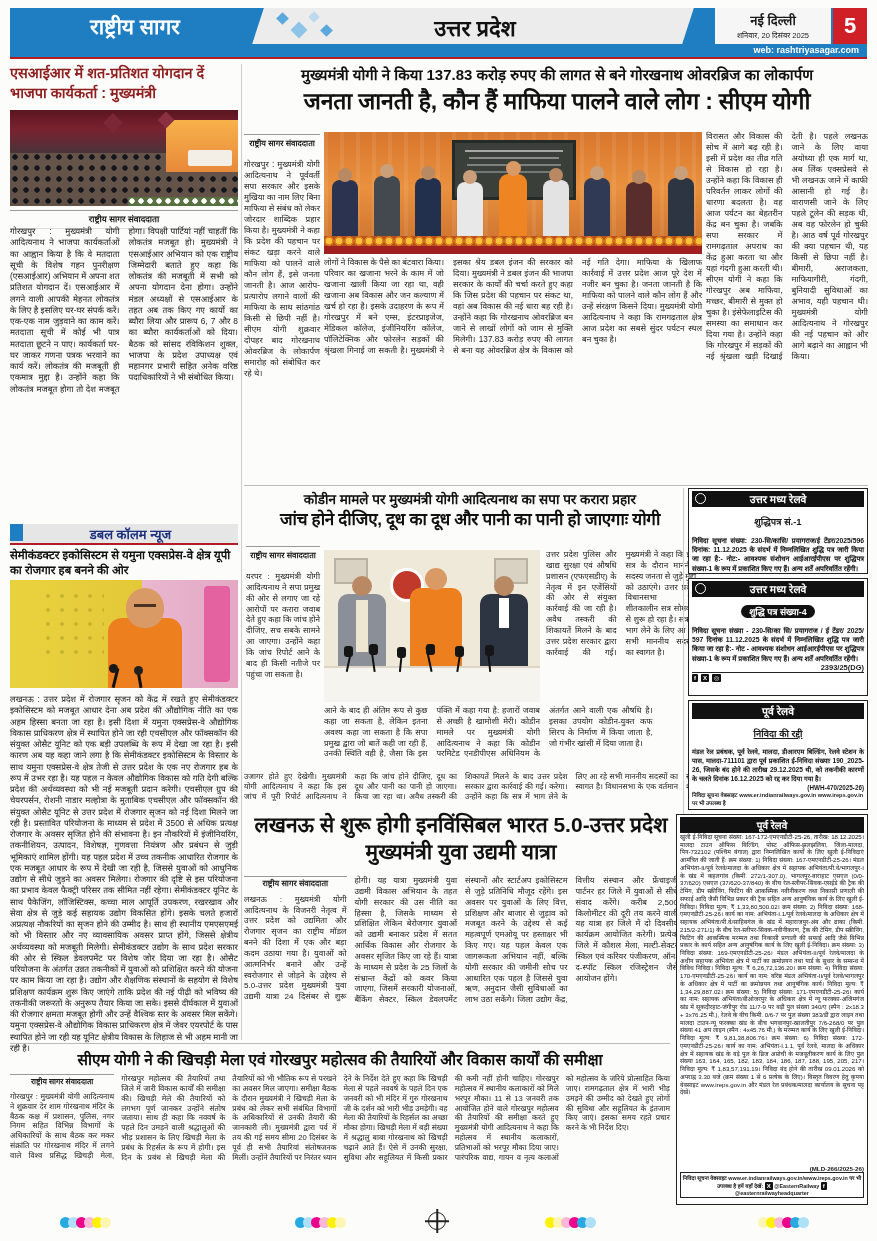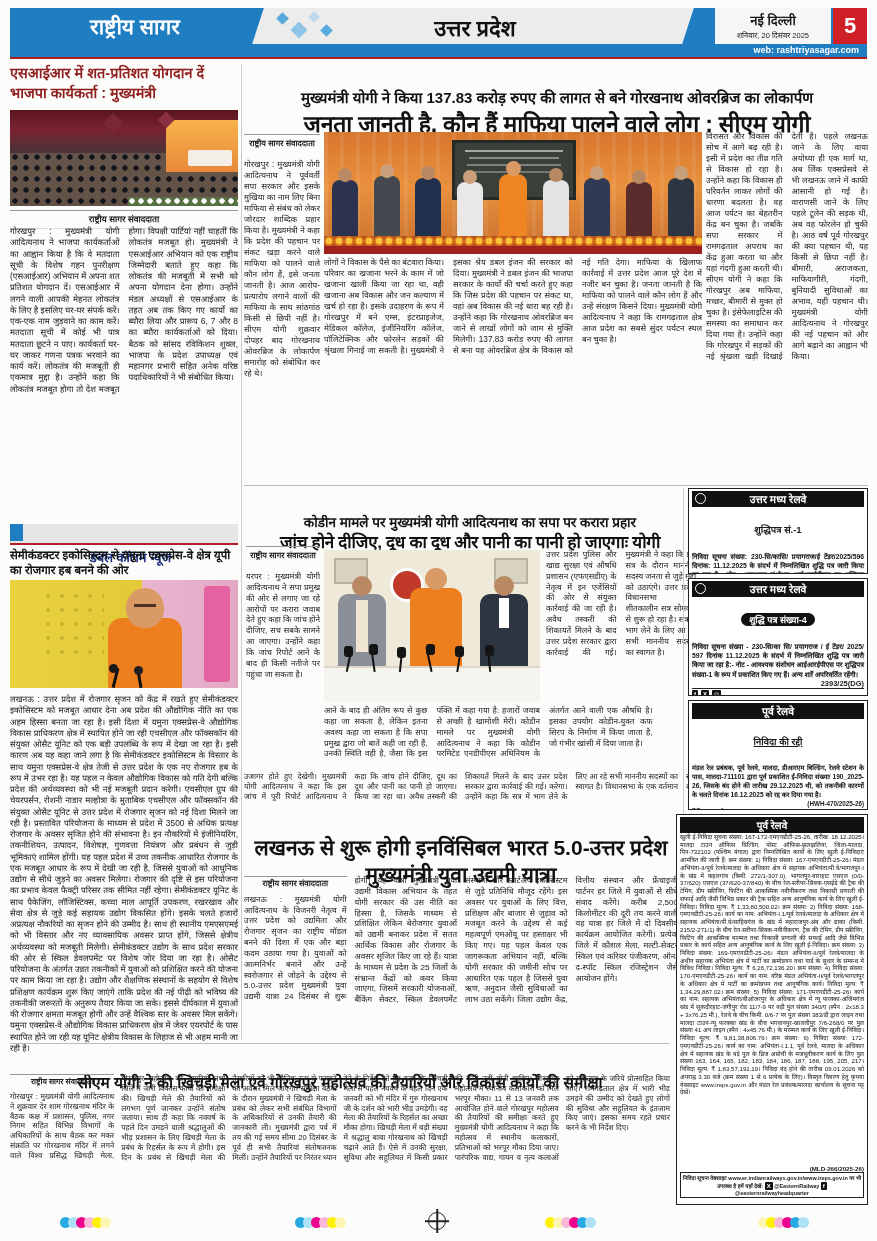--- a/index.html
+++ b/index.html
@@ -3,21 +3,21 @@
 <meta charset="utf-8">
 <style>
   html,body{margin:0;padding:0;background:#888;}
   #page{position:relative;width:877px;height:1241px;background:#fcfcfa;margin:0 auto;
         font-family:"Liberation Sans","DejaVu Sans",sans-serif;color:#1a1a1a;overflow:hidden;}
   .abs{position:absolute;}
   .j{text-align:justify;text-justify:inter-word;}
   .body-txt{font-size:8.4px;line-height:1.34;color:#222;}
   .byline{font-weight:bold;text-align:center;font-size:8.6px;padding:2px 0 3px;}
   .hl{font-weight:bold;color:#111;}
-  .center{text-align:center;margin-top:23px;}
+  .center{text-align:center;}
   .cols2{column-count:2;column-gap:9px;}
   .cols3{column-count:3;column-gap:9px;}
   .cols4{column-count:4;column-gap:8px;}
   .cols6{column-count:6;column-gap:7px;}
   .vline{background:#ccc;width:1px;}
   .hline{background:#bbb;height:1px;}
   
   #mastband{left:10px;top:8px;width:857px;height:36px;background:#1f7dc2;overflow:hidden;}
   #mast-center{left:248px;top:0;width:430px;height:36px;background:#ececec;transform:skewX(-18deg);}
   #paper-name{left:0;top:0;width:250px;height:36px;color:#fff;font-weight:bold;font-size:21px;
@@ -30,21 +30,21 @@
   #pagebox{right:0;top:0;width:34px;height:36px;background:#cf2027;color:#fff;font-weight:bold;
            font-size:22px;display:flex;align-items:center;justify-content:center;}
   #webstrip{left:10px;top:44px;width:857px;height:13px;background:#1f7dc2;color:#fff;
             font-weight:bold;font-size:9px;text-align:right;line-height:13px;padding-right:8px;box-sizing:border-box;}
   #redrule{left:10px;top:57px;width:857px;height:2px;background:#b01d23;}
   
   .ad{border:1px solid #222;background:#fff;box-sizing:border-box;padding:2px 3px;overflow:hidden;}
   .ad-head{background:#111;color:#fff;font-weight:bold;font-size:10.5px;text-align:center;
            padding:1px 0;position:relative;}
   .ad-logo{position:absolute;left:3px;top:2px;width:9px;height:9px;border:1.3px solid #fff;border-radius:50%;}
-  .ad-sub{font-weight:bold;font-size:9.5px;text-align:center;padding:16px 0;}
+  .ad-sub{font-weight:bold;font-size:9.5px;text-align:center;padding:8px 0;}
   .ad-sub-pill{display:inline-block;background:#111;color:#fff;border-radius:8px;padding:0 8px;font-size:9px;}
   .ad-body{font-size:6.8px;line-height:1.35;font-weight:bold;color:#111;}
   .ad-code{text-align:right;font-weight:bold;font-size:7.5px;}
   .ad-foot{border-top:1px solid #222;font-size:6.4px;font-weight:bold;display:flex;align-items:center;gap:3px;padding-top:1px;}
   .chip{display:inline-block;background:#111;color:#fff;font-size:6px;padding:0 2px;line-height:8px;border-radius:1px;}
   .follow{border:1px solid #222;font-weight:bold;font-size:7.6px;text-align:center;margin-top:2px;padding:1px;}
   
   .photo{overflow:hidden;background:#777;}
   .fig{position:absolute;}
   .dotrow{position:absolute;}

